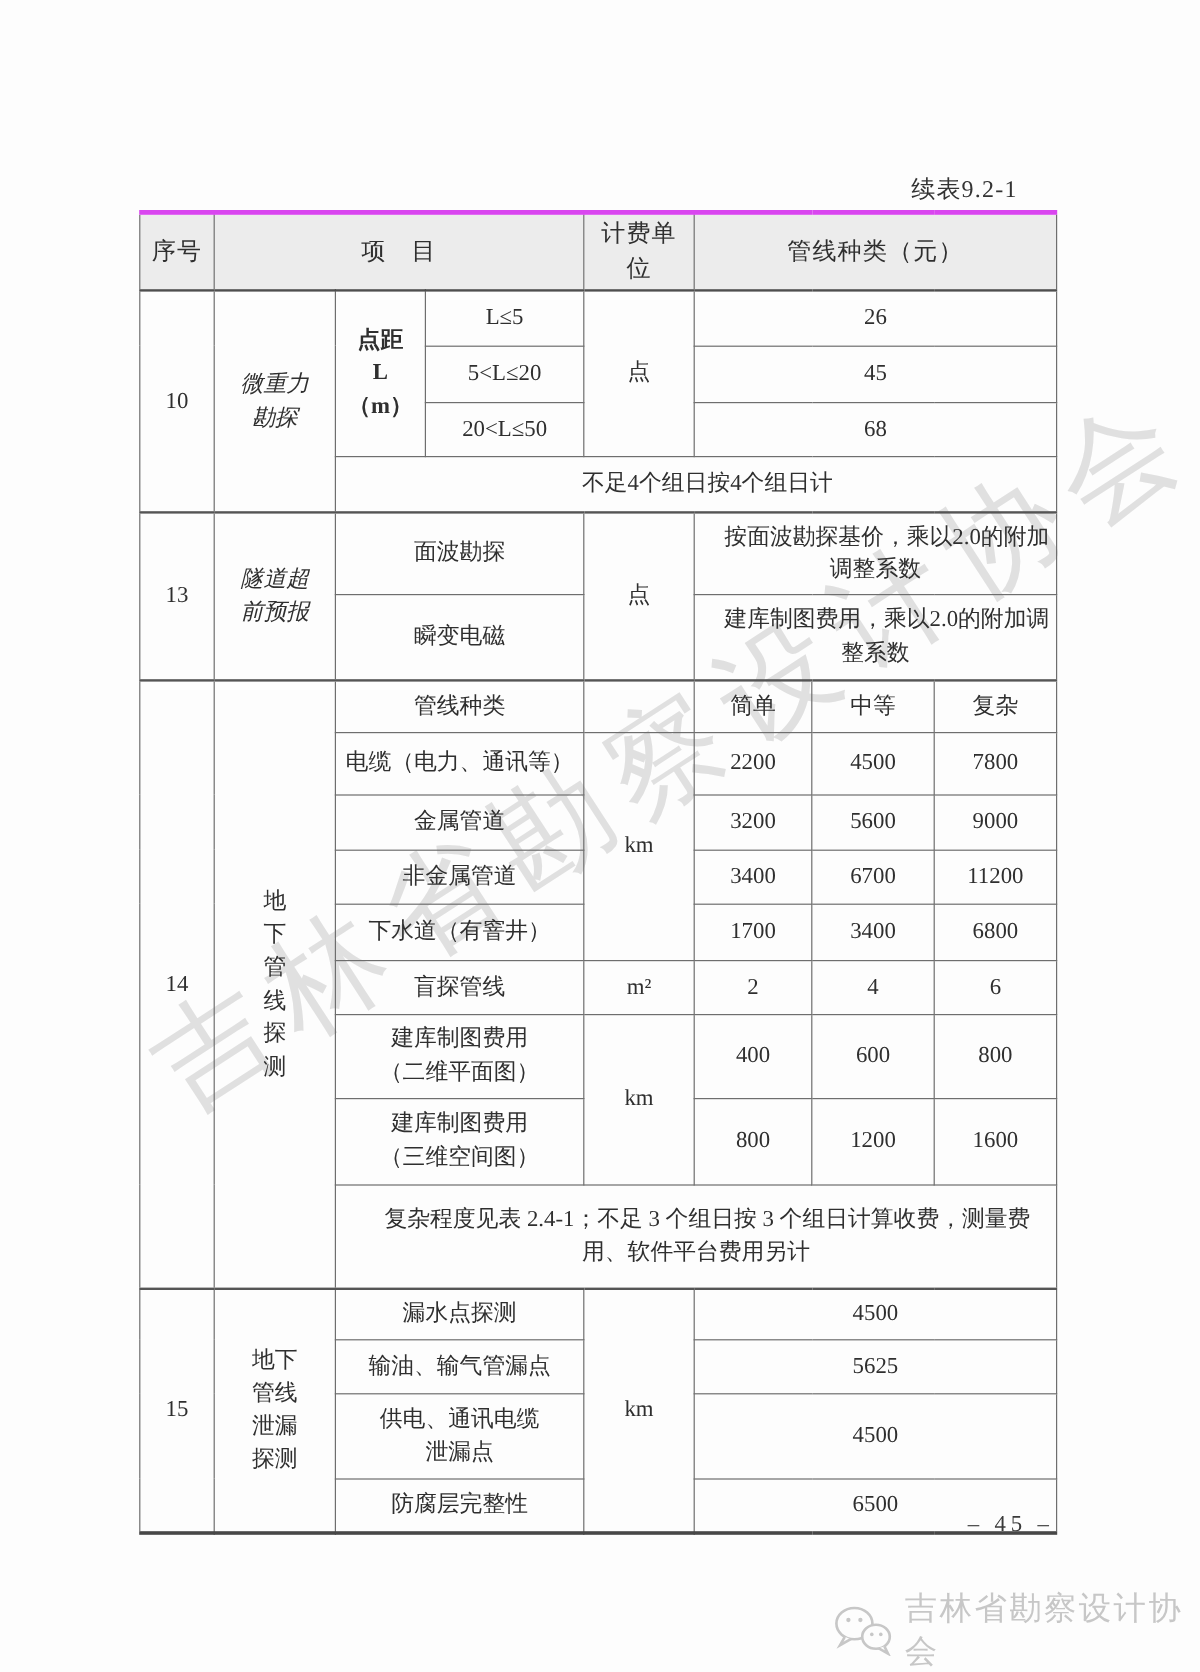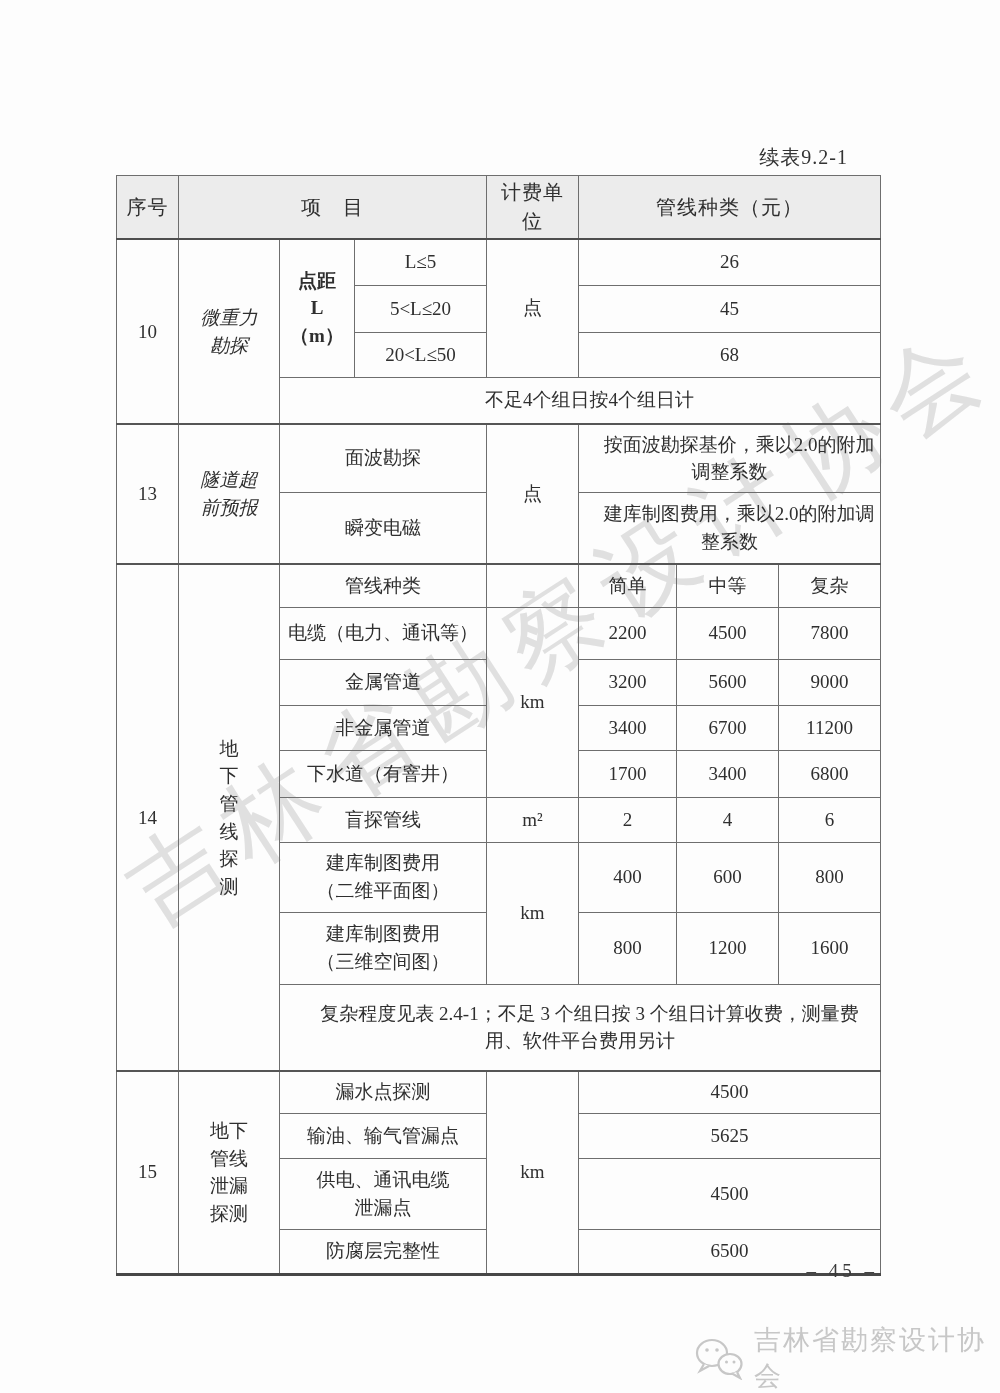--- a/index.html
+++ b/index.html
@@ -23,21 +23,21 @@
   .caption{
     position:absolute;top:144px;right:152px;
     font-size:20px;letter-spacing:1px;color:#333;
   }
   
   table.fee{
     position:absolute;left:116px;top:175px;width:764px;
     border-collapse:collapse;table-layout:fixed;
     font-size:19px;color:#2f2f2f;
   }
-  table.fee{border-top:1px solid #d946ef;border-bottom:3px solid #474747;}
+  table.fee{border-top:4px solid #d946ef;border-bottom:3px solid #474747;}
   table.fee td{
     border:1px solid #6e6e6e;
     text-align:center;vertical-align:middle;
     padding:2px 4px;line-height:1.45;
     overflow:hidden;
   }
   tr.hdr td{
     background:#ececec;font-size:20px;letter-spacing:1px;
     border-bottom:2px solid #4e4e4e;
   }

